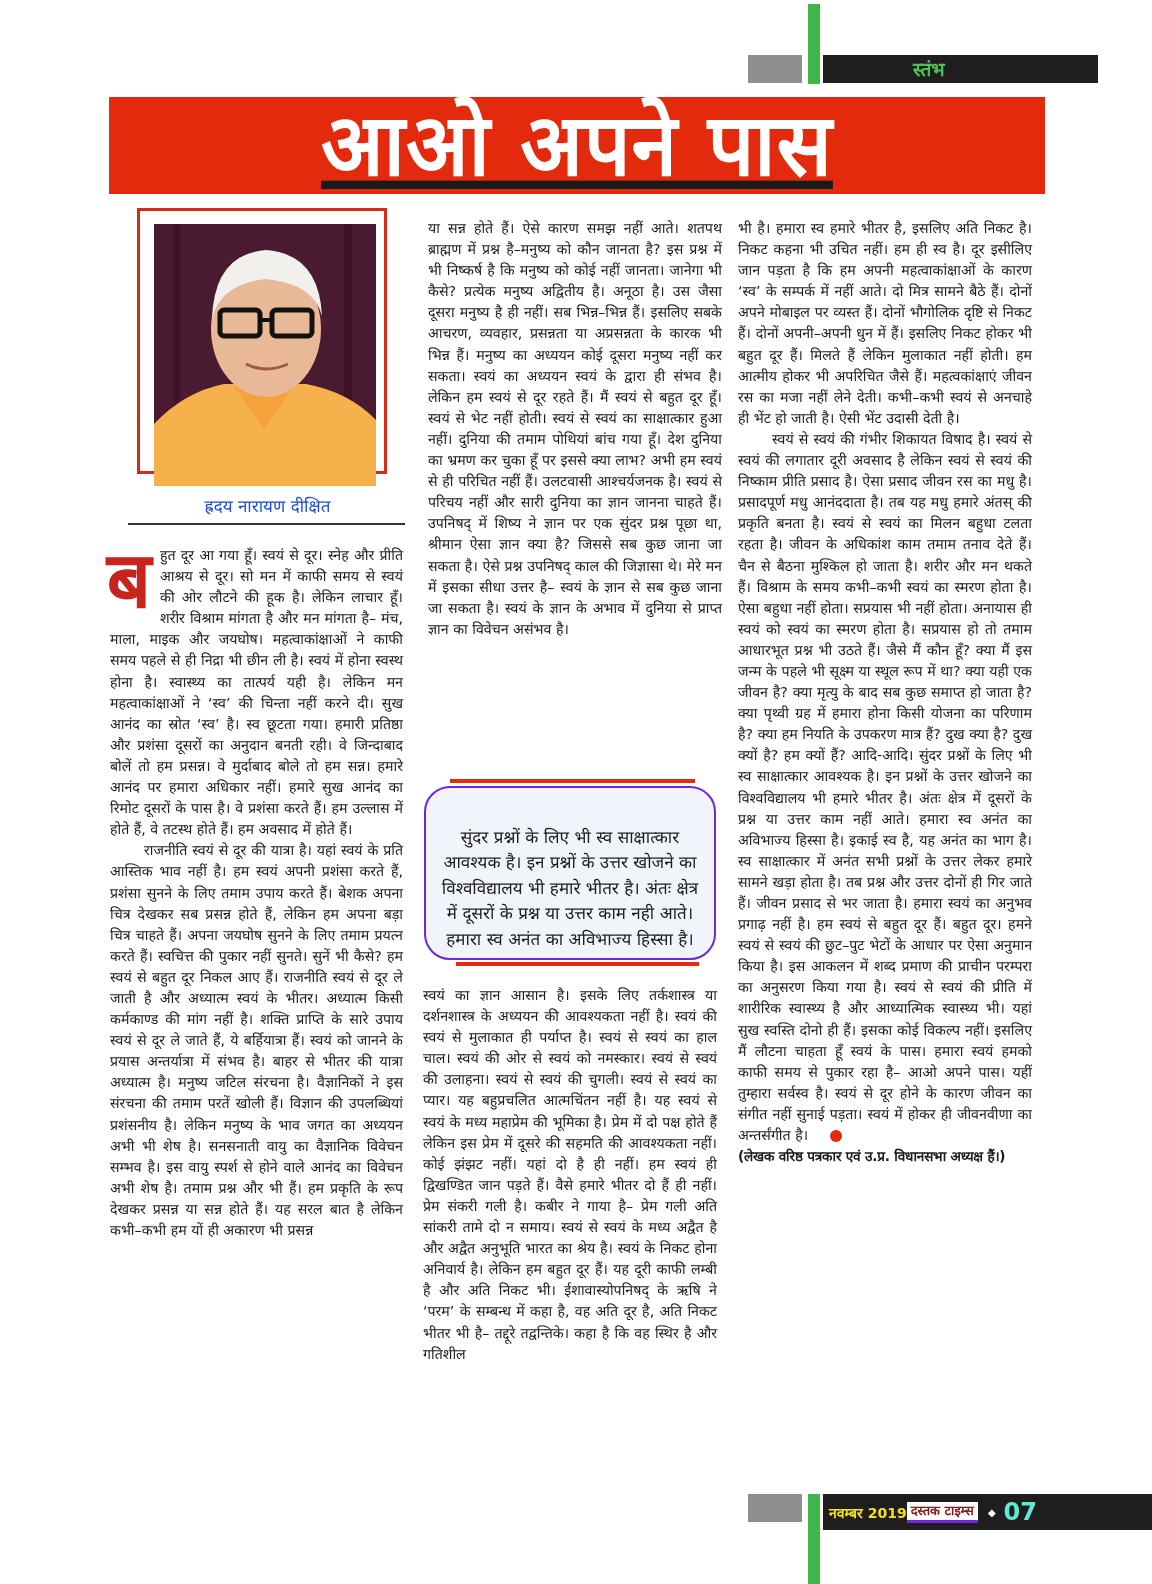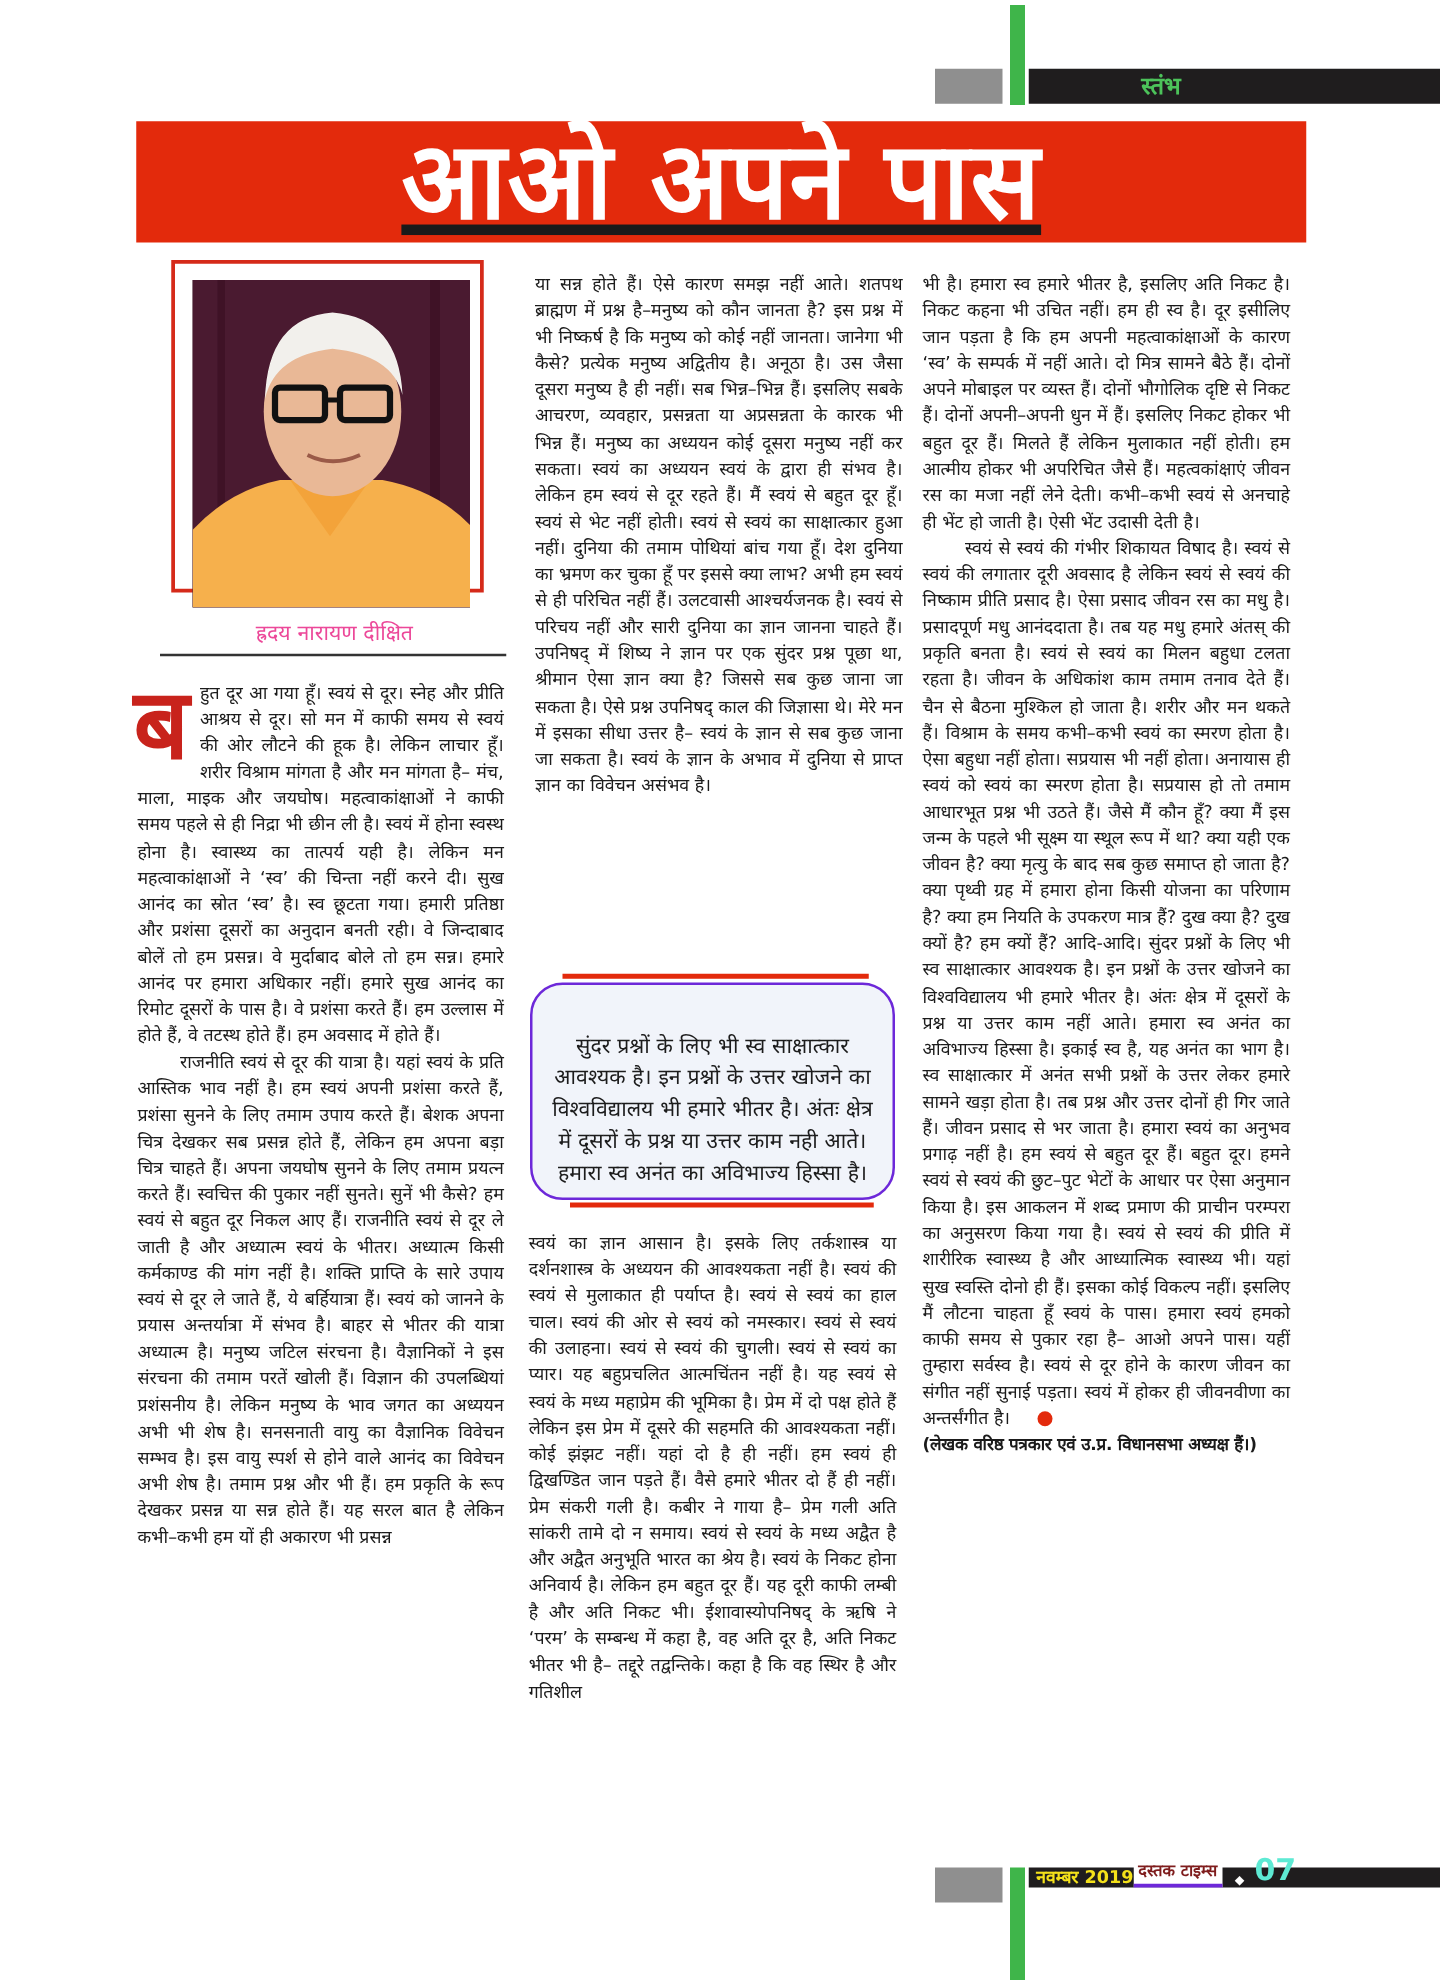--- a/index.html
+++ b/index.html
@@ -2,36 +2,36 @@
 <html><head>
 <meta charset="utf-8">
 <style>
   html, body { margin:0; padding:0; background:#ffffff; }
   body { width:1152px; height:1584px; position:relative; overflow:hidden;
          font-family:"DejaVu Sans", "Liberation Sans", sans-serif; color:#1a1a1a; }
 
   
   .top-gray { position:absolute; left:748px; top:55px; width:54px; height:28px; background:#8f8f8f; }
   .top-green { position:absolute; left:808px; top:4px; width:12px; height:80px; background:#3fb54a; }
-  .top-black { position:absolute; left:823px; top:55px; width:329px; height:28px; background:#1f1d1e;
+  .top-black { position:absolute; left:823px; top:55px; width:275px; height:28px; background:#1f1d1e;
                display:flex; align-items:center; }
   .section-label { margin-left:90px; color:#4cc35a; font-size:19px; font-weight:bold; line-height:28px; }
 
   
   .headline { position:absolute; left:109px; top:97px; width:936px; height:97px; background:#e32a0c;
               display:flex; align-items:center; justify-content:center;text-decoration:underline; }
   .headline span { color:#ffffff; font-size:82px; font-weight:900; letter-spacing:1px; line-height:97px;
                    font-family:"DejaVu Sans", sans-serif; transform:scaleY(1.05); }
 
   
   .photo-frame { position:absolute; left:137px; top:208px; width:250px; height:266px; border:3px solid #d52a1a; box-sizing:border-box; }
   .photo { position:absolute; left:154px; top:224px; width:222px; height:262px; overflow:hidden;
            background:linear-gradient(90deg,#3a1523 0%,#5a1d35 30%,#4a1a2f 60%,#3a1226 100%); }
   .photo svg { width:100%; height:100%; display:block; }
-  .author-name { position:absolute; left:130px; top:494px; width:275px; text-align:center; font-size:17px; color:#ec4899; }
+  .author-name { position:absolute; left:130px; top:494px; width:275px; text-align:center; font-size:17px; color:#1d4ed8; }
   .author-rule { position:absolute; left:128px; top:523px; width:277px; height:2px; background:#333; }
 
   
   .col { position:absolute; font-size:14.2px; line-height:21.1px; text-align:justify; color:#1b1b1b; }
   .col p { margin:0; }
   .indent { text-indent:34px; }
   .col1-top { left:110px; top:545px; width:293px; }
   .col2-top { left:428px; top:218px; width:294px; }
   .col2-bot { left:423px; top:985px; width:294px; }
   .col3 { left:738px; top:218px; width:294px; }
@@ -46,22 +46,22 @@
                background:#f1f4fa; border:2px solid #6d28d9; border-radius:26px;
                display:flex; align-items:flex-end; justify-content:center; text-align:center;
                font-size:17px; line-height:25.5px; color:#1c1c1c; padding:6px 12px; }
 
   .red-dot { display:inline-block; width:12px; height:12px; border-radius:50%; background:#e32a0c; margin-left:22px; vertical-align:middle; }
   .note { font-weight:bold; font-size:13.6px; letter-spacing:-0.2px; }
 
   
   .bot-gray { position:absolute; left:748px; top:1494px; width:54px; height:28px; background:#8f8f8f; }
   .bot-green { position:absolute; left:808px; top:1494px; width:12px; height:90px; background:#3fb54a; }
-  .bot-black { position:absolute; left:823px; top:1494px; width:329px; height:16px; background:#1f1d1e;
-               display:flex; align-items:flex-end; }
+  .bot-black { position:absolute; left:823px; top:1494px; width:329px; height:36px; background:#1f1d1e;
+               display:flex; align-items:center; }
   .issue-date { color:#f4e11a; font-size:14px; font-weight:bold; margin-left:6px; }
   .mag-logo { background:#ffffff; color:#7f1d1d; font-size:13px; font-weight:900; padding:0 4px; height:18px; line-height:18px;
               border-bottom:3px solid #6d28d9; }
   .bullet { color:#ffffff; margin-left:10px; font-size:10px; }
   .page-num { color:#5eead4; font-size:24px; font-weight:900; margin-left:8px; }
 </style>
 </head>
 <body>
 
 <div class="top-gray"></div>

